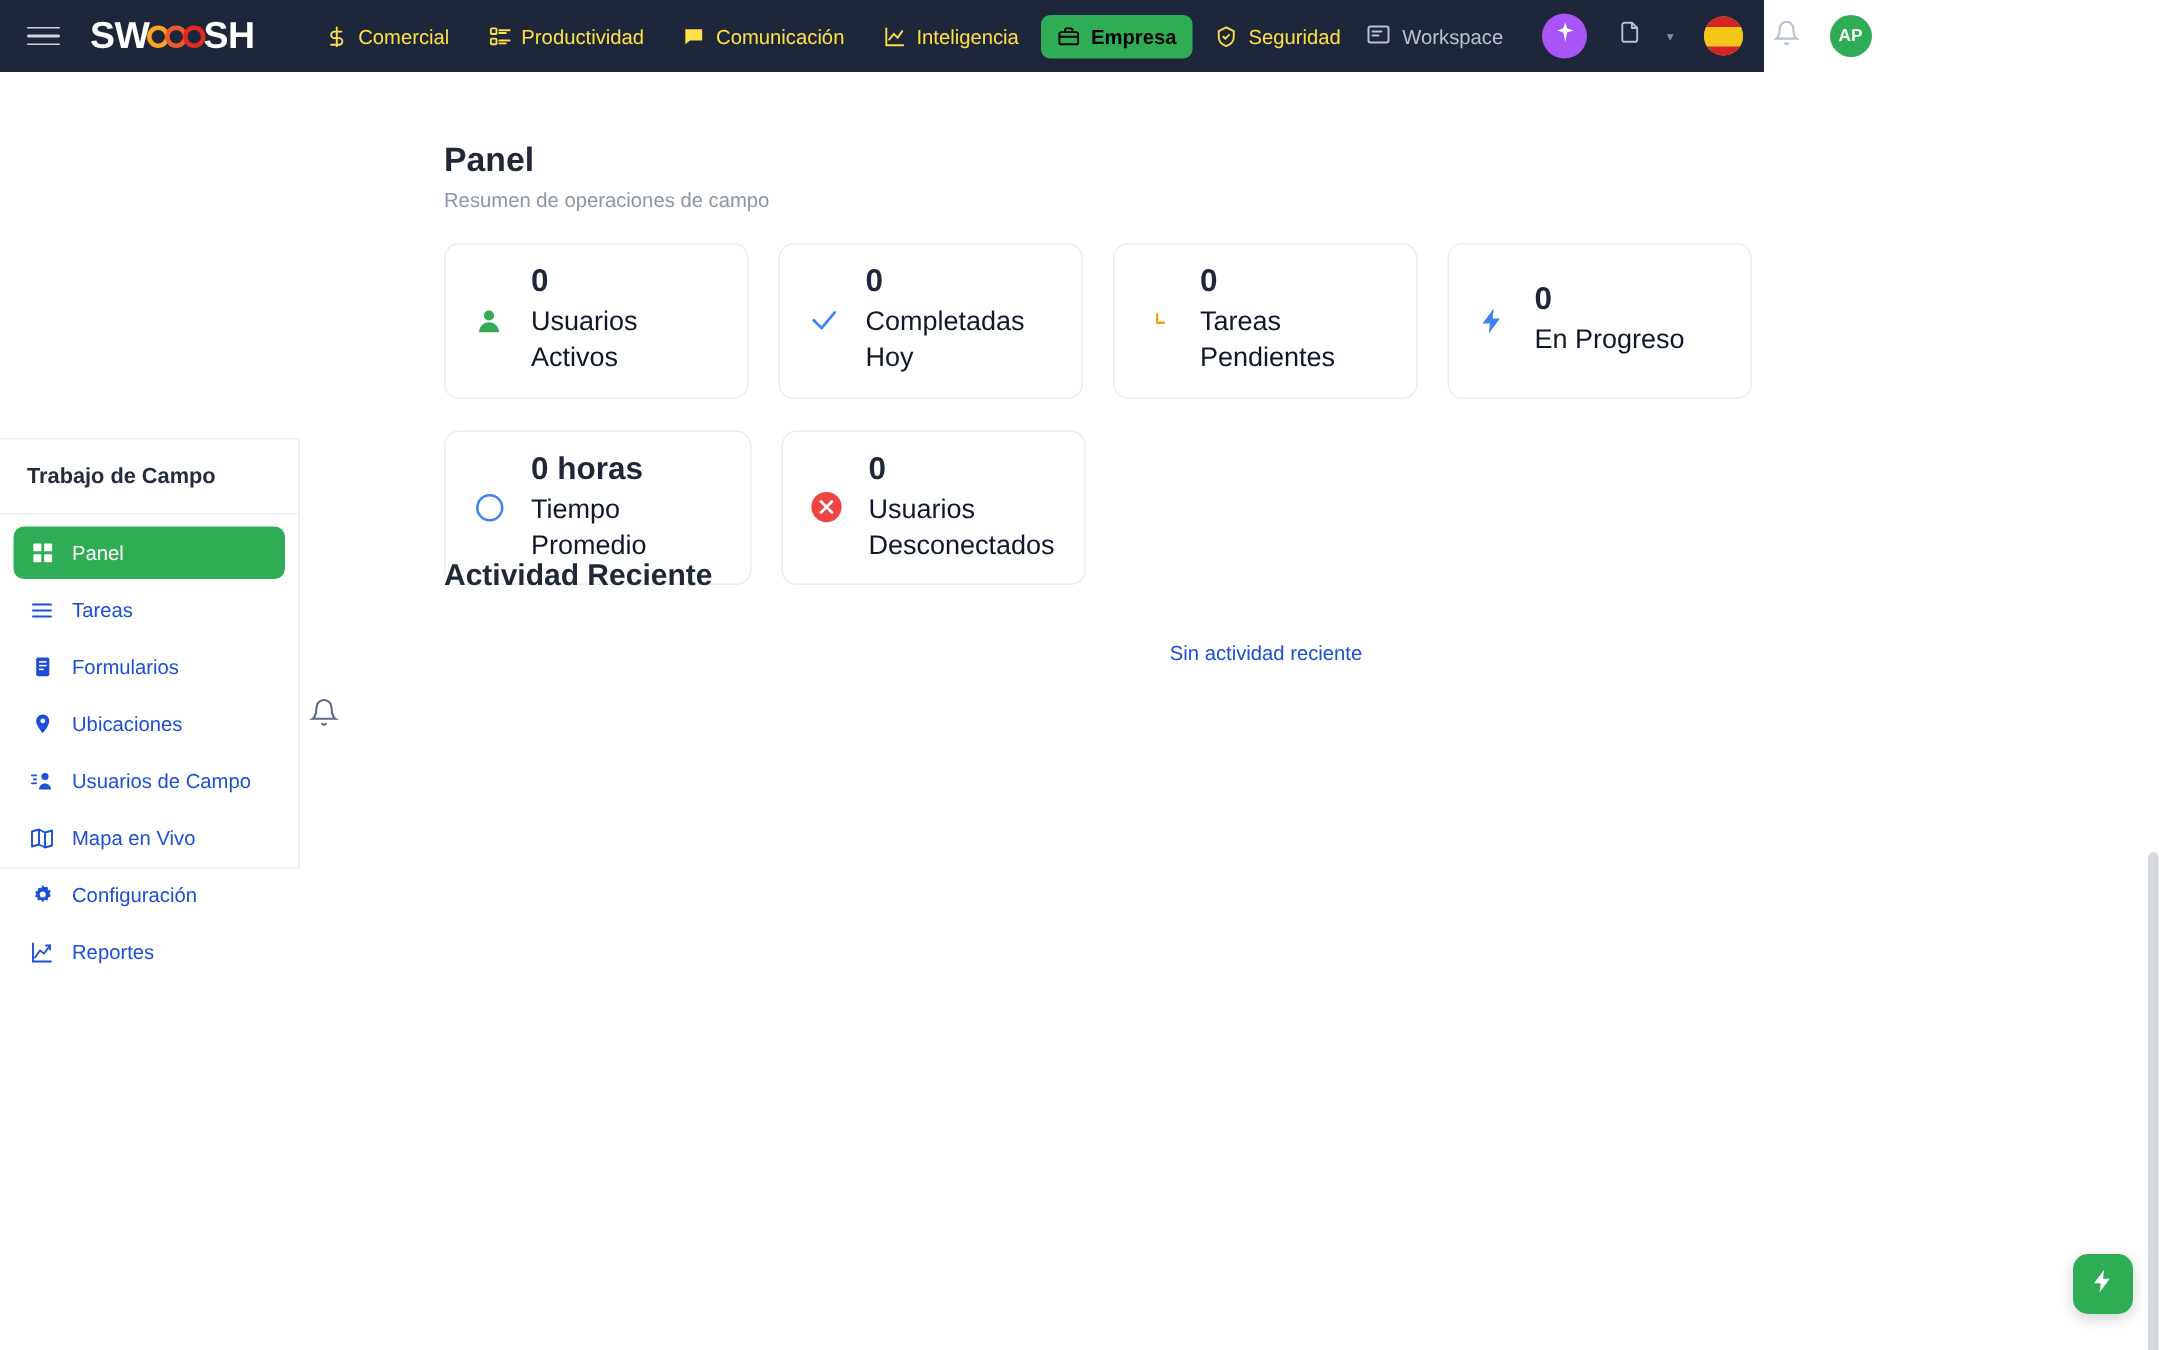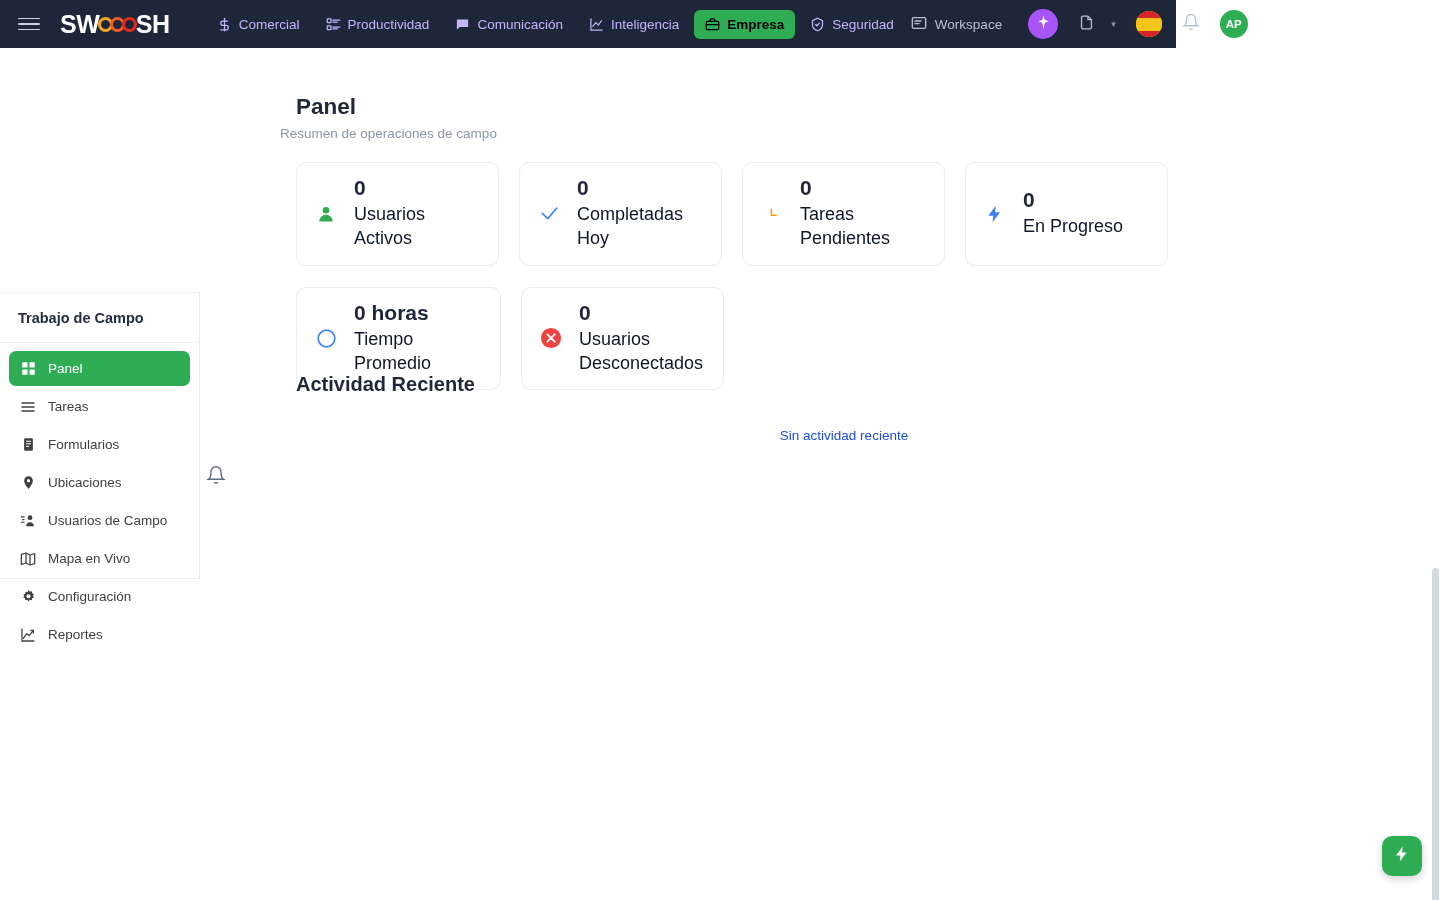--- a/index.html
+++ b/index.html
@@ -37,21 +37,21 @@
     margin: 0 -1.5px;
   }
   .ring.c1 { color: #f5a623; }
   .ring.c2 { color: #ef5a2a; }
   .ring.c3 { color: #e02b20; }
 
   .navitems { display: flex; align-items: center; gap: 4px; flex: 0 0 auto; }
   .navitem {
     display: flex; align-items: center; gap: 7px;
     padding: 7px 11px; border-radius: 6px;
-    font-size: 13.5px; color: #c4b5fd; cursor: pointer;
+    font-size: 13.5px; color: #fde047; cursor: pointer;
     white-space: nowrap;
   }
   .navitem.active { background: #2fad55; color: #000000; font-weight: 600; }
   .navitem svg { flex: 0 0 auto; display:block; }
 
   .nav-right {
     margin-left: auto; display: flex; align-items: center; gap: 20px;
     flex: 0 0 auto;
   }
   .ws-item {
@@ -91,40 +91,40 @@
   }
   .sidebar-title {
     font-size: 14.5px; font-weight: 700; color: #242c3d;
     padding: 17px 16px 16px 18px;
     border-bottom: 1px solid #eef0f3;
   }
   .side-list { padding: 8px 9px 0 9px; }
   .side-item {
     display: flex; align-items: center; gap: 11px;
     height: 35px; padding: 0 10px; border-radius: 7px;
-    font-size: 13.5px; color: #404040; cursor: pointer;
+    font-size: 13.5px; color: #1d4ed8; cursor: pointer;
     margin-bottom: 3px;
   }
   .side-item .ico { width: 18px; display:flex; align-items:center; justify-content:center; flex:0 0 auto; }
   .side-item.active { background: #2fad55; color: #ffffff; }
   .side-item.active .ico { color: #ffffff; }
 
   .floating-bell {
     position: absolute; left: 206px; top: 464px;
     width: 22px; height: 24px; color: #5b6b87; cursor: pointer;
   }
 
   
   .main { position: absolute; left: 200px; top: 48px; width: 1240px; height: 852px; }
   .page-title {
     position: absolute; left: 96px; top: 46px;
     font-size: 22.5px; font-weight: 700; color: #1f2738;
   }
   .page-sub {
-    position: absolute; left: 80px; top: 78px;
+    position: absolute; left: 96px; top: 78px;
     font-size: 13.5px; color: #8c96a8;
   }
 
   .cards {
     position: absolute; left: 96px; top: 114px;
     width: 1096px;
     display: flex; flex-wrap: wrap; gap: 21px 20px;
   }
   .card {
     width: 203px; min-height: 80px;

